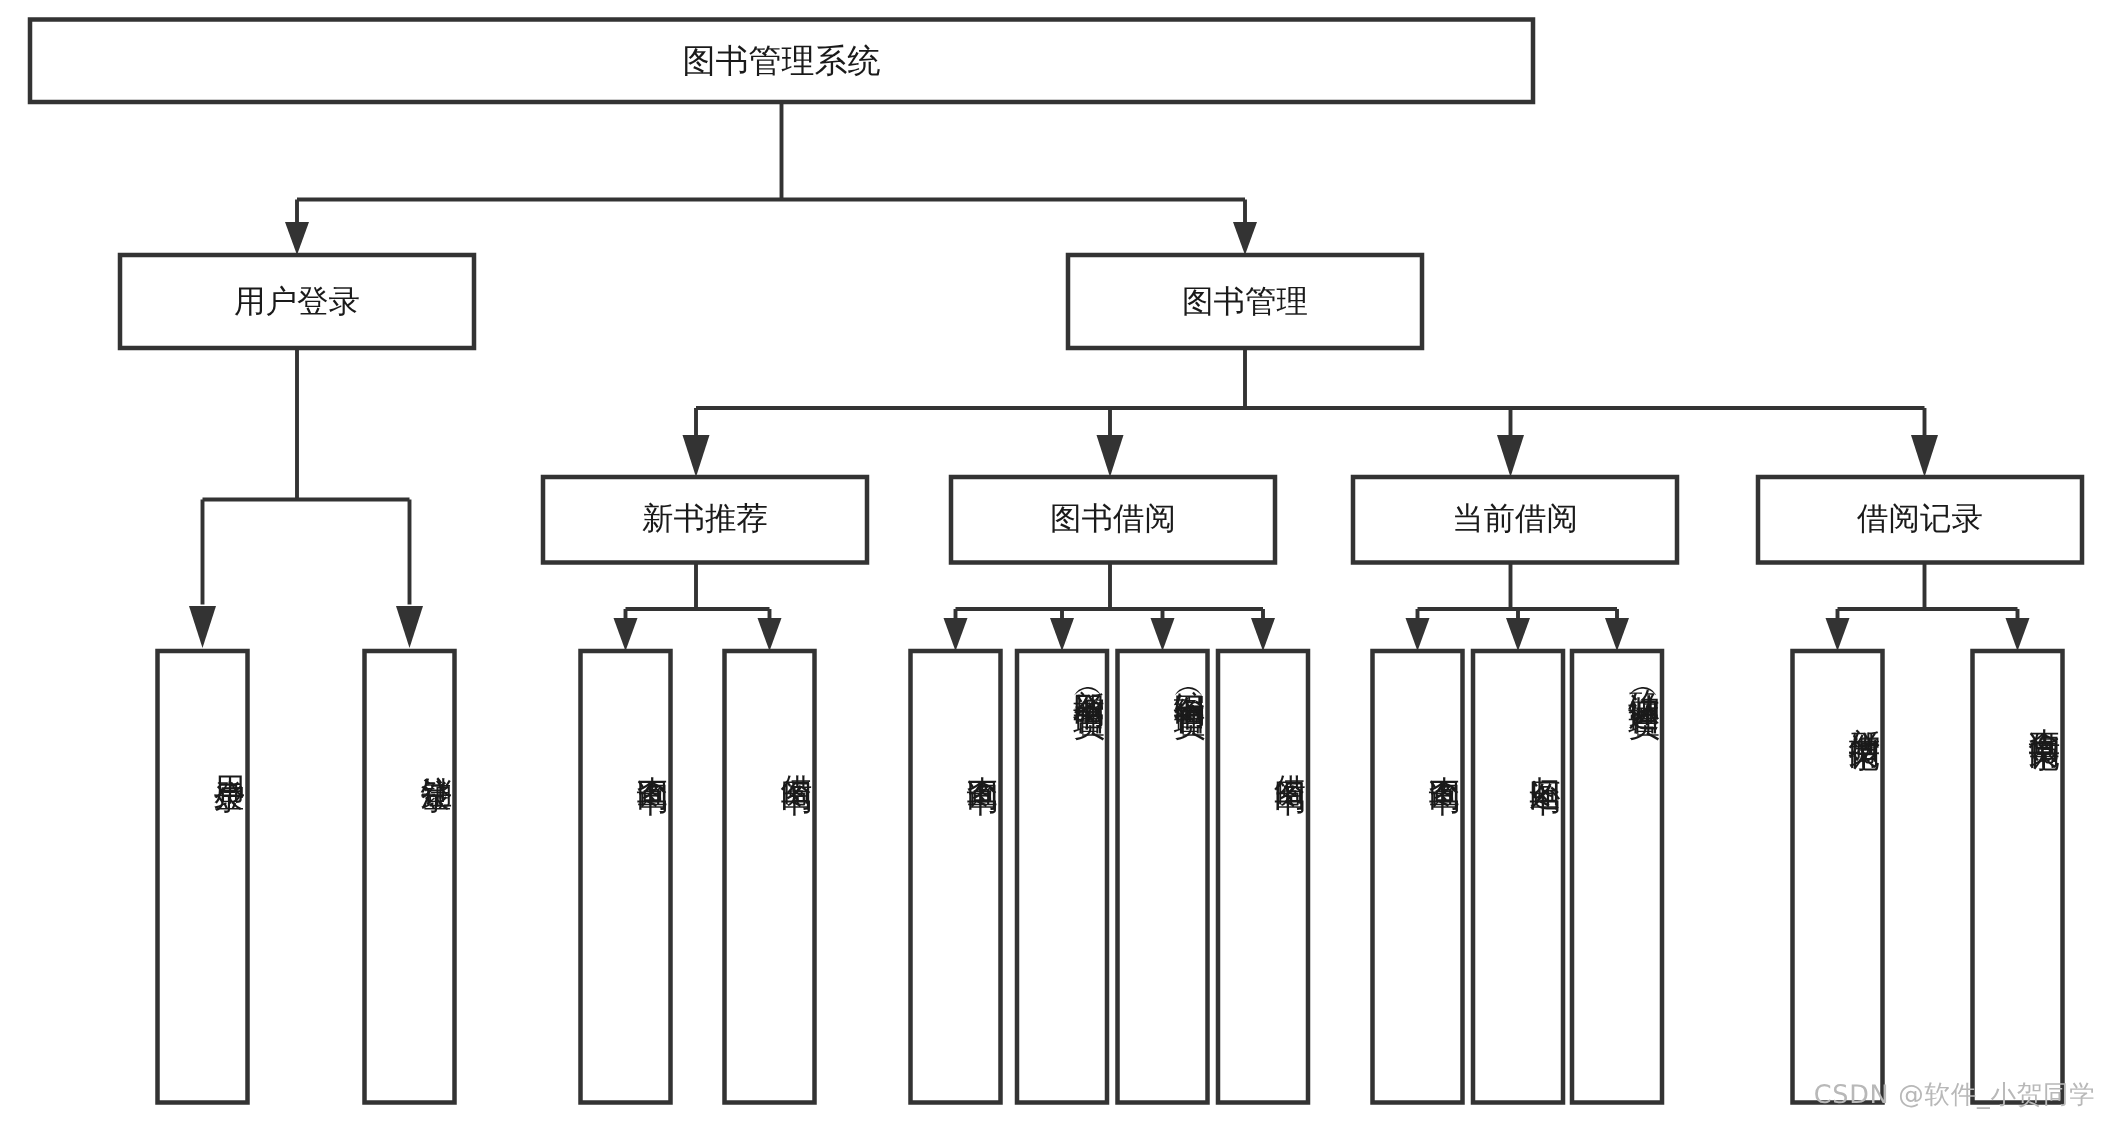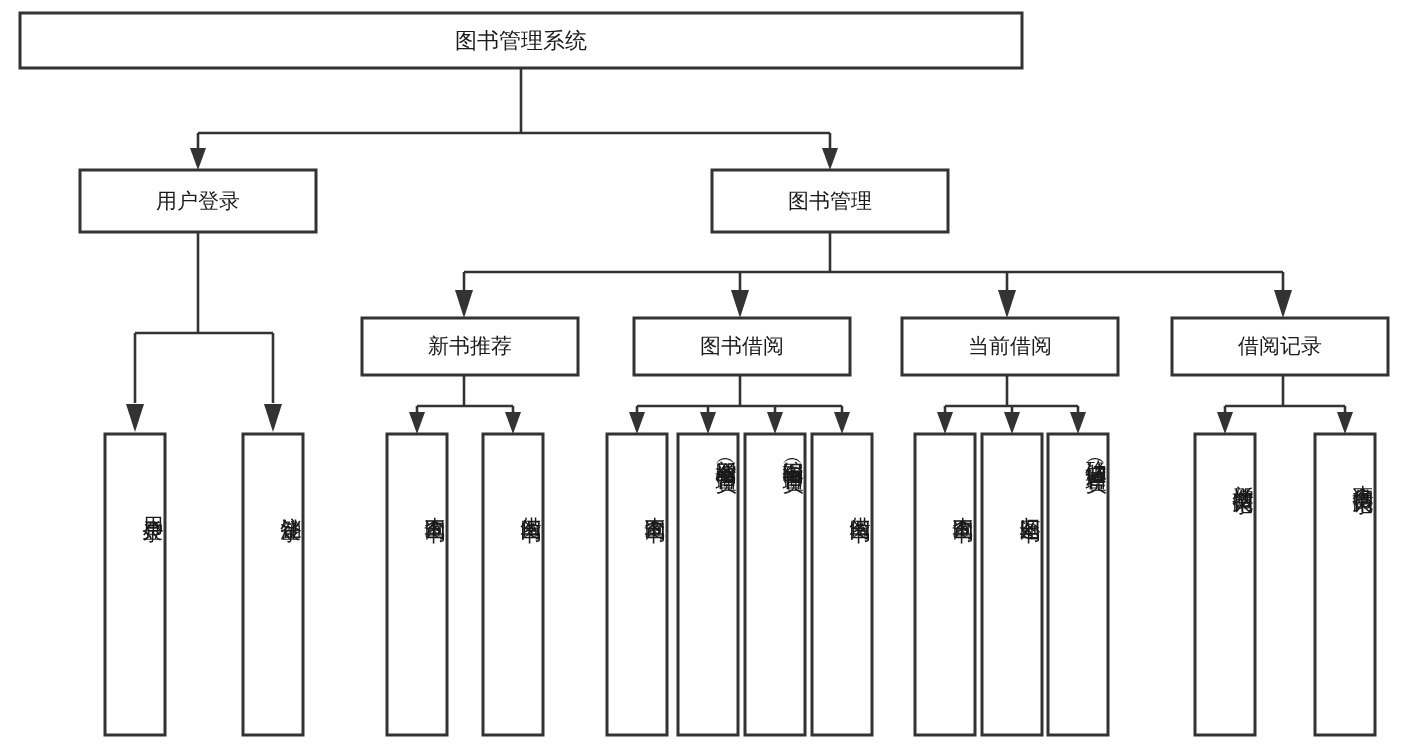--- a/index.html
+++ b/index.html
@@ -211,13 +211,14 @@
   <div class="leaf-label" style="left:915px; top:500px; width:60px;">查询图书</div>
 
   <div class="leaf-label" style="left:982px; top:500px; width:60px;">归还图书</div>
 
   <div class="leaf-label" style="left:1048px; top:443px; width:60px;">确认归还（管理员）</div>
 
   <div class="leaf-label" style="left:1195px; top:468px; width:60px;">新增借阅记录</div>
 
   <div class="leaf-label" style="left:1315px; top:468px; width:60px;">查询借阅记录</div>
 
+  <div class="watermark">CSDN @软件_小贺同学</div>
 </div>
 
 </body></html>

